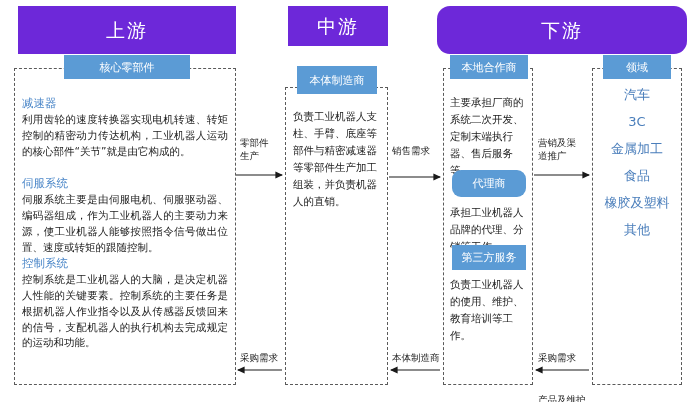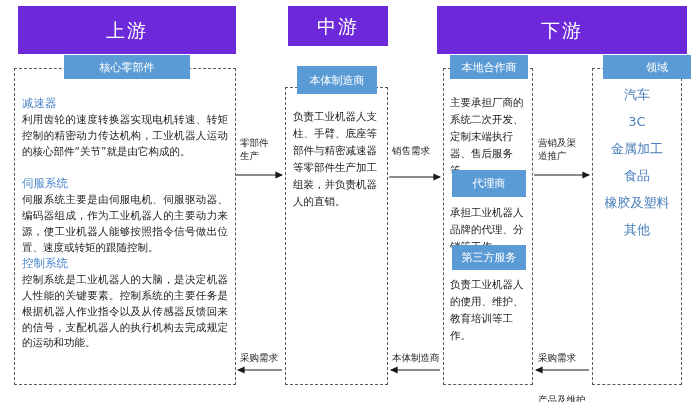--- a/index.html
+++ b/index.html
@@ -11,43 +11,43 @@
   .canvas{position:absolute;left:0;top:0;width:693px;height:402px;}
 
   
   .stage-header{
     position:absolute;background:#6d28d9;color:#ffffff;
     display:flex;align-items:center;justify-content:center;
     font-size:19px;letter-spacing:2px;line-height:1;
   }
   #stage-up   {left:18px;  top:6px;  width:218px; height:48px;}
   #stage-mid  {left:288px; top:6px;  width:100px; height:40px;}
-  #stage-down {left:437px; top:6px;  width:250px; height:48px;}
+  #stage-down {left:437px; top:6px;  width:250px; height:48px;border-radius:13px;}
 
   
   .panel{
     position:absolute;border:1.5px dashed #5a5a5a;background:#ffffff;
     box-sizing:border-box;
   }
   #panel-core    {left:14px;  top:68px;  width:222px; height:317px;}
   #panel-mfg     {left:285px; top:87px;  width:103px; height:298px;}
   #panel-partner {left:443px; top:68px;  width:90px;  height:317px;}
   #panel-field   {left:592px; top:68px;  width:90px;  height:317px;}
 
   
   .chip{
     position:absolute;background:#5B9BD5;color:#ffffff;
     display:flex;align-items:center;justify-content:center;
     font-size:11px;line-height:1;z-index:5;
   }
   #chip-core     {left:64px;  top:55px; width:126px; height:24px;}
   #chip-mfg      {left:297px; top:66px; width:80px;  height:28px;}
   #chip-partner  {left:450px; top:55px; width:78px;  height:24px;}
-  #chip-field    {left:603px; top:55px; width:68px;  height:24px;padding-left:20px;}
-  #chip-agent    {left:452px; top:170px;width:74px;  height:27px;}
+  #chip-field    {left:603px; top:55px; width:68px;  height:24px;}
+  #chip-agent    {left:452px; top:170px;width:74px;  height:27px;border-radius:9px;}
   #chip-third    {left:452px; top:245px;width:74px;  height:25px;}
 
   
   .sec{position:absolute;}
   .sec-title{
     color:#4A86C8;font-size:11.5px;line-height:1.25;margin-bottom:2px;
   }
   .sec-body{
     color:#1a1a1a;font-size:10.5px;line-height:1.5;text-align:justify;
   }

